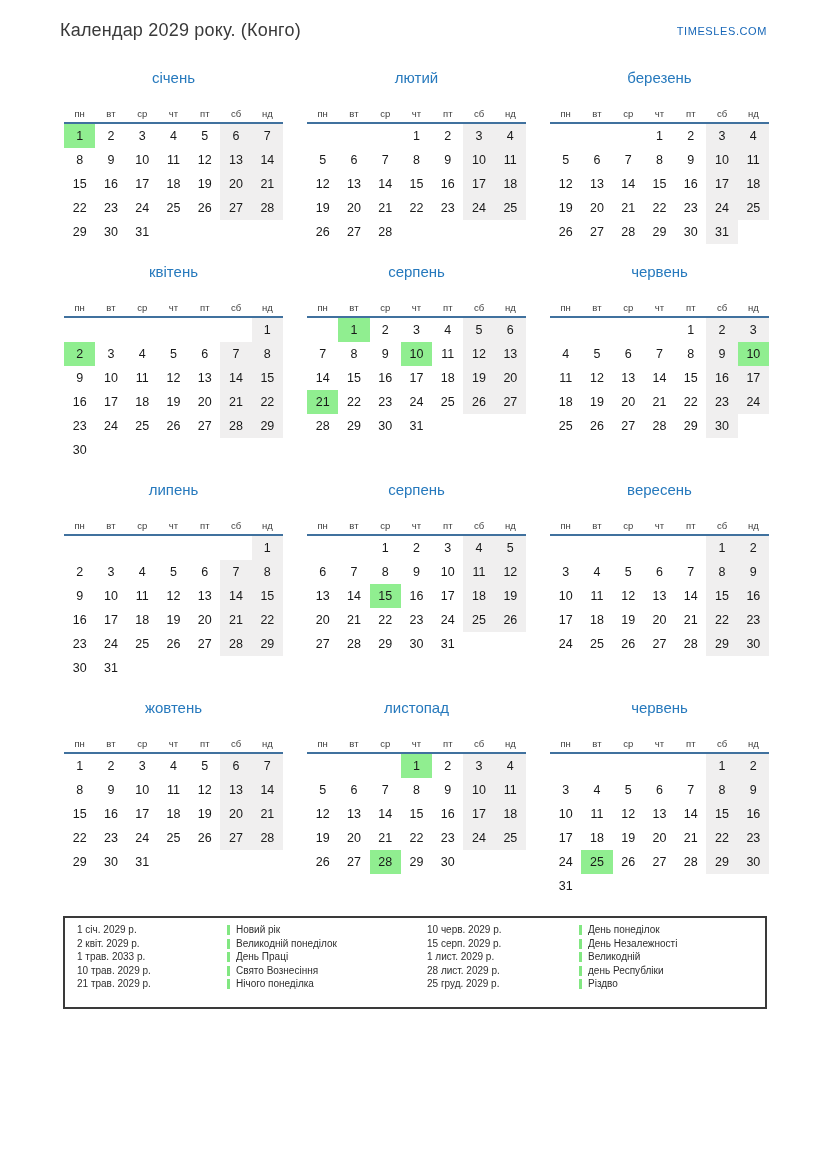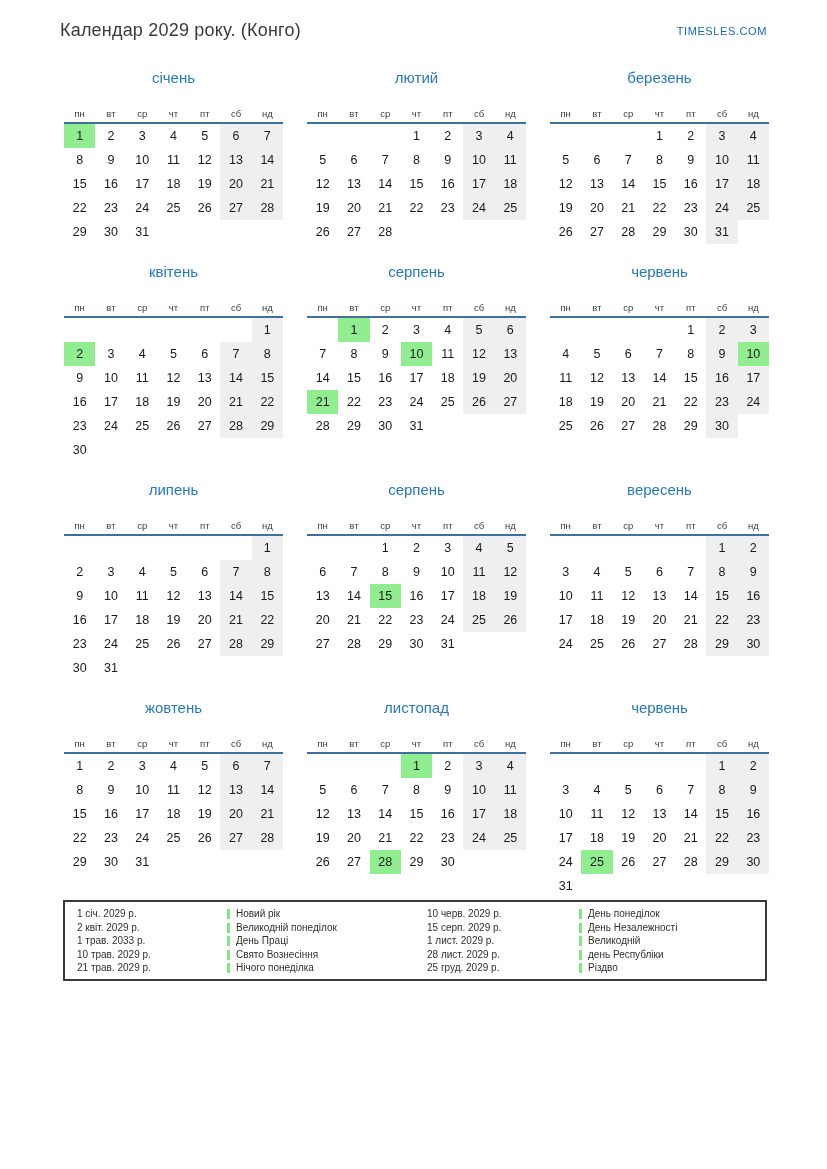--- a/index.html
+++ b/index.html
@@ -8,21 +8,21 @@
   .page-title{font-size:18px;color:#3a3a3a;letter-spacing:0.2px;}
   .site-link{font-size:11px;color:#1767b8;letter-spacing:0.6px;margin-top:5px;text-decoration:none;}
   .months-grid{margin:28px 0 0 64px;width:706px;display:grid;grid-template-columns:repeat(3,219px);column-gap:24px;row-gap:19px;}
   .month{width:219px;}
   .month-title{text-align:center;font-size:15px;color:#2679bd;margin-bottom:7px;}
   table.month-table{border-collapse:collapse;table-layout:fixed;width:100%;margin-top:15px;}
   table.month-table th{font-size:9.5px;font-weight:normal;color:#3d3d3d;height:17px;vertical-align:bottom;padding-bottom:3px;border-bottom:2px solid #40719e;}
   table.month-table td{height:24px;text-align:center;vertical-align:middle;font-size:12.5px;color:#191919;padding:0;}
   td.weekend{background:#f0efef;}
   td.holiday{background:#90ee90;}
-  .legend-box{margin:2px 0 0 63px;width:688px;border:2px solid #3a3a3a;padding:6px 0 4px 12px;display:grid;grid-template-columns:150px 200px 152px 186px;row-gap:1px;font-size:10px;line-height:12.5px;color:#2e2e2e;}
+  .legend-box{margin:18px 0 0 63px;width:688px;border:2px solid #3a3a3a;padding:6px 0 16px 12px;display:grid;grid-template-columns:150px 200px 152px 186px;row-gap:1px;font-size:10px;line-height:12.5px;color:#2e2e2e;}
   .legend-name{display:flex;align-items:center;text-align:center;}
   .legend-bar{display:inline-block;width:3px;height:10px;background:#82e782;margin-right:6px;flex:none;}
 </style>
 </head>
 <body>
 
 <div class="page-header">
   <div class="page-title">Календар 2029 року. (Конго)</div>
   <a class="site-link">TIMESLES.COM</a>
 </div>

